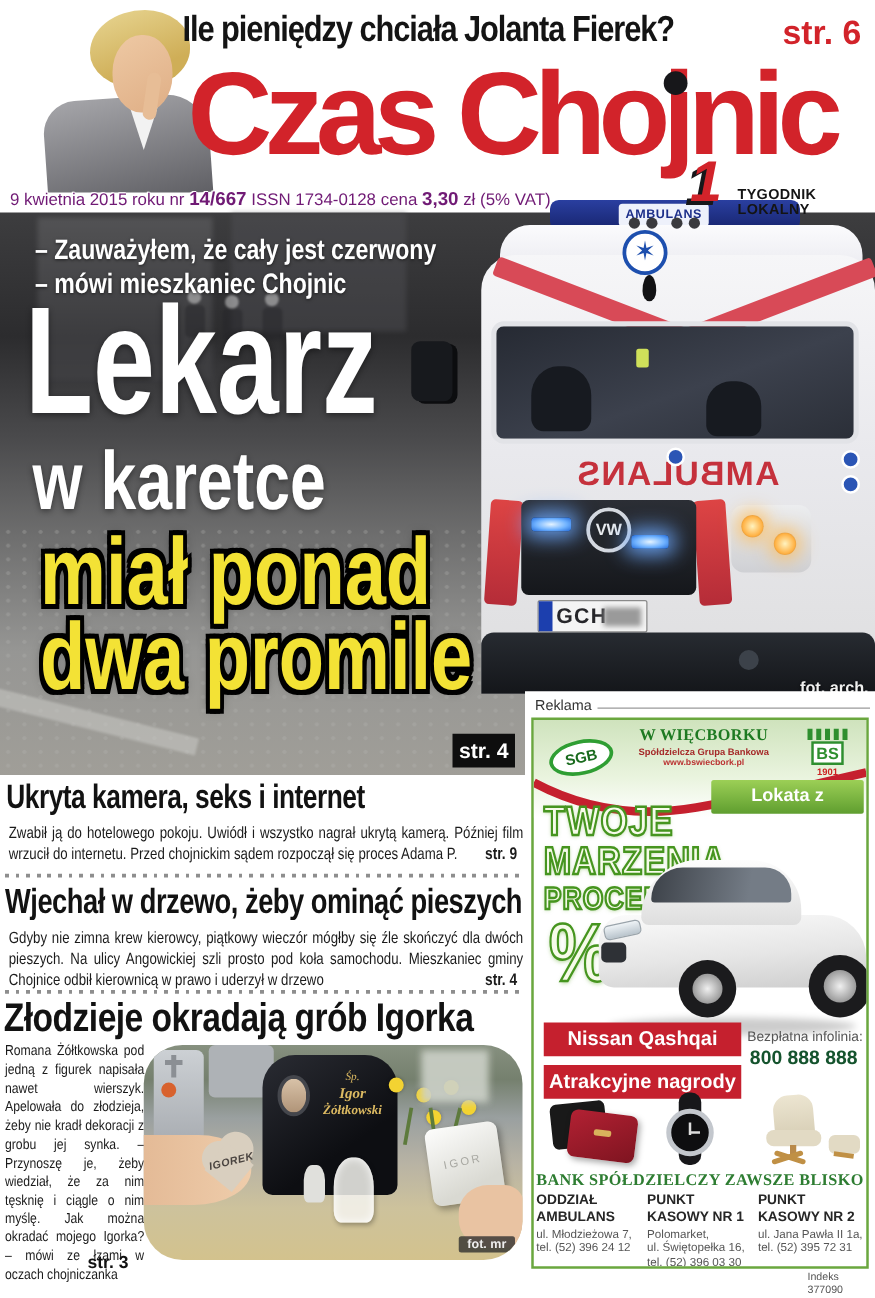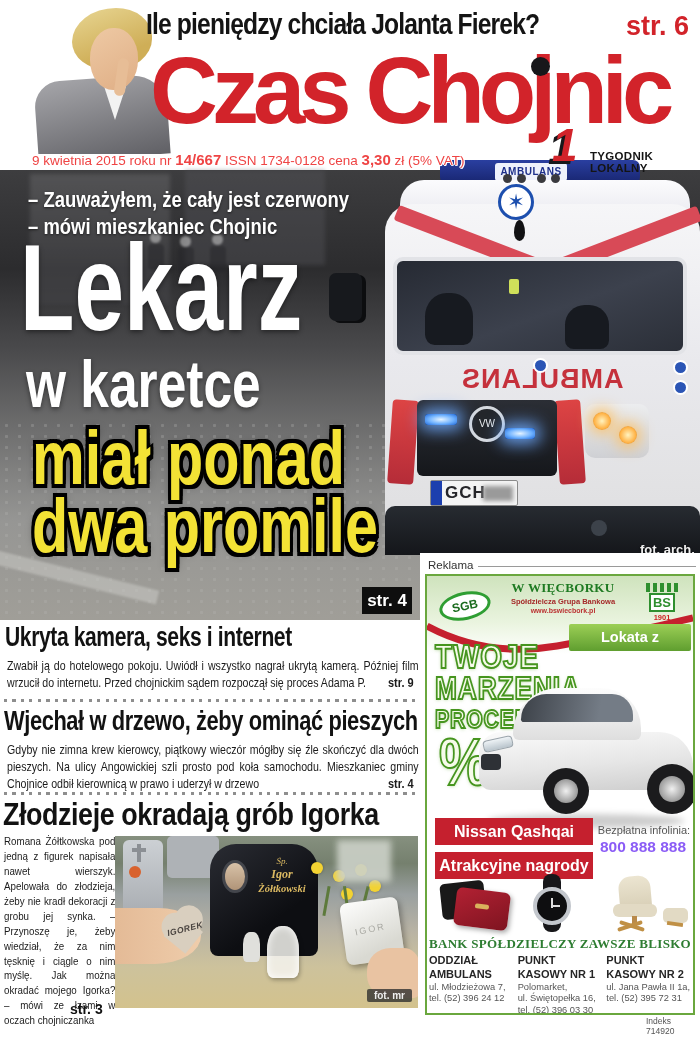--- a/index.html
+++ b/index.html
@@ -15,22 +15,22 @@
   .p-body{position:absolute;left:16px;top:72px;width:132px;height:80px;background:linear-gradient(170deg,#a6a6aa,#606065);border-radius:26px 34px 0 0;transform:rotate(-4deg);}
   .p-shirt{position:absolute;left:82px;top:74px;width:26px;height:40px;background:#f2f2f2;clip-path:polygon(0 0,100% 0,50% 100%);}
   .p-hand{position:absolute;left:96px;top:52px;width:11px;height:38px;background:#e7bd96;border-radius:6px;transform:rotate(8deg);}
   .top-headline{left:146px;top:8px;font-size:29px;font-weight:bold;color:#141414;letter-spacing:-1px;transform:scaleX(.85);transform-origin:left top;white-space:nowrap;z-index:3;}
   .top-pageref{left:626px;top:11px;font-size:27px;font-weight:bold;color:#d2232a;z-index:3;}
   .masthead{left:150px;top:44px;font-size:94px;line-height:1;font-weight:bold;color:#d2232a;letter-spacing:-6px;white-space:nowrap;z-index:3;}
   .mast-j{position:relative;display:inline-block;}
   .jdot{position:absolute;left:1px;top:13px;width:19px;height:19px;border-radius:50%;background:#17171a;}
   .logo-one{left:552px;top:118px;font-size:46px;font-weight:bold;font-style:italic;color:#d2232a;text-shadow:-4px 3px 0 #17171a;z-index:4;}
   .tagline{left:590px;top:150px;font-size:11.5px;font-weight:bold;color:#141414;letter-spacing:.3px;z-index:4;}
-  .dateline{left:8px;top:151px;font-size:13.5px;color:#ef4444;z-index:4;white-space:nowrap;
-            text-shadow:1px 0 0 #fff,-1px 0 0 #fff,0 1px 0 #fff,0 -1px 0 #fff,1px 1px 0 #fff,-1px -1px 0 #fff;margin-left:24px;}
+  .dateline{left:8px;top:151px;font-size:13.5px;color:#701a75;z-index:4;white-space:nowrap;
+            text-shadow:1px 0 0 #fff,-1px 0 0 #fff,0 1px 0 #fff,0 -1px 0 #fff,1px 1px 0 #fff,-1px -1px 0 #fff;}
   .dateline b{font-size:15px;}
 
   
   .cover{left:0;top:170px;width:700px;height:450px;z-index:0;
          background:linear-gradient(180deg,#3d3d3f 0%,#2c2c2e 22%,#4a4a4c 40%,#6f6f6f 58%,#969694 78%,#a09e98 100%);}
   .bldg1{left:30px;top:4px;width:140px;height:130px;background:linear-gradient(#6e6e70,#46464a);opacity:.45;filter:blur(2px);}
   .bldg2{left:185px;top:0;width:140px;height:95px;background:#55555a;opacity:.4;filter:blur(2px);}
   .crew{left:150px;top:62px;width:120px;height:40px;opacity:.5;filter:blur(1px);}
   .crew i{position:absolute;width:11px;height:11px;border-radius:50%;background:#d8d8d8;}
   .crew i:nth-child(2){left:30px;top:4px}.crew i:nth-child(3){left:62px;top:2px}
@@ -72,21 +72,21 @@
   .fresh{left:112px;top:18px;width:10px;height:15px;background:#cfe05a;border-radius:2px;}
   .ws-band{left:0;top:213px;width:315px;height:48px;text-align:center;}
   .amb-mirror-text{display:inline-block;font-size:27px;font-weight:bold;color:#c5313c;letter-spacing:1px;transform:scaleX(-1);line-height:48px;}
   .emb{position:absolute;border-radius:50%;background:#2b55b5;border:2px solid #fff;width:15px;height:15px;}
   .redpanel{position:absolute;width:26px;height:84px;background:linear-gradient(#d44,#b52c38);border-radius:4px;}
   .rp-l{left:5px;top:258px;transform:rotate(4deg);}
   .rp-r{left:172px;top:258px;transform:rotate(-4deg);}
   .headlight{left:200px;top:262px;width:64px;height:54px;background:linear-gradient(#ecedef,#cfd0d4);border-radius:10px;}
   .hlamp{position:absolute;width:18px;height:18px;border-radius:50%;background:radial-gradient(#fff3c0,#ffb347 60%,#b86e18);box-shadow:0 0 14px 4px rgba(255,190,90,.8);}
   .grille{left:32px;top:258px;width:140px;height:76px;background:linear-gradient(#2b2e35,#15171b);border-radius:6px;}
-  .vw{left:52px;top:6px;width:36px;height:36px;border-radius:50%;border:3px solid #d5d9df;background:#23262b;color:#e8ebee;font-size:10px;font-weight:normal;text-align:center;line-height:30px;}
+  .vw{left:52px;top:6px;width:36px;height:36px;border-radius:50%;border:3px solid #d5d9df;background:#23262b;color:#e8ebee;font-size:13px;font-weight:bold;text-align:center;line-height:30px;}
   .strobe{position:absolute;height:11px;border-radius:3px;background:radial-gradient(#e4f3ff,#6fb2ff 55%,#1f66d6);box-shadow:0 0 16px 5px rgba(110,170,255,.9);}
   .plate{left:45px;top:338px;width:88px;height:26px;background:#f4f4f4;border:1px solid #8a8a8a;border-radius:2px;}
   .plate-eu{position:absolute;left:0;top:0;width:11px;height:100%;background:#1c3fae;}
   .plate-txt{position:absolute;left:14px;top:2px;font-size:17px;font-weight:bold;color:#26262a;letter-spacing:1px;}
   .plate-blur{position:absolute;left:52px;top:5px;width:30px;height:15px;background:#9a9a9a;filter:blur(2px);}
   .bumper{left:0;top:364px;width:315px;height:49px;background:linear-gradient(#272b31,#14161a);border-radius:10px 10px 0 0;}
   .fog{left:206px;top:378px;width:16px;height:16px;border-radius:50%;background:#3c424a;}
   .mirror-l{left:-56px;top:131px;width:33px;height:48px;background:#17191d;border-radius:7px;box-shadow:4px 2px 0 #0c0d0f;}
 
   .white-patch{left:420px;top:553px;width:280px;height:70px;background:#fff;z-index:2;}
@@ -101,21 +101,21 @@
   .a2-body{left:7px;top:741px;width:505px;}
   .pref{position:absolute;right:6px;bottom:0;font-weight:bold;font-size:13.5px;background:#fff;padding-left:6px;}
   .sep{position:absolute;left:4px;width:413px;height:3px;z-index:3;
        background:repeating-linear-gradient(90deg,#8e8e8e 0 3px,transparent 3px 8.5px);}
   .sep1{top:699px;}.sep2{top:792px;}
   .a3-col{left:4px;top:834px;width:131px;font-size:11.5px;line-height:1.3;color:#1b1b1b;text-align:justify;transform:scaleX(.85);transform-origin:left top;z-index:3;hyphens:auto;}
   .a3-pageref{left:70px;top:1001px;font-size:14px;font-weight:bold;color:#111;z-index:3;}
 
   
   .gphoto{left:115px;top:836px;width:303px;height:172px;overflow:hidden;z-index:3;
-          background:linear-gradient(180deg,#86907f 0%,#75806e 16%,#9aa0a0 34%,#b8b3a4 55%,#cdc29c 76%,#d3c28d 100%);}
+          background:linear-gradient(180deg,#86907f 0%,#75806e 16%,#9aa0a0 34%,#b8b3a4 55%,#cdc29c 76%,#d3c28d 100%);border-radius:31px;}
   .tomb1{left:8px;top:4px;width:40px;height:74px;background:linear-gradient(#ccd0d4,#a9adb2);border-radius:6px 6px 0 0;}
   .tomb2{left:52px;top:0;width:52px;height:42px;background:#aeb2b6;border-radius:5px;}
   .tombcross{left:22px;top:8px;width:4px;height:18px;background:#8b8f94;}
   .tombcross::after{content:"";position:absolute;left:-5px;top:4px;width:14px;height:4px;background:#8b8f94;}
   .tflower{left:14px;top:30px;width:12px;height:12px;border-radius:50%;background:#d8622e;}
   .gstone{left:95px;top:8px;width:108px;height:112px;background:linear-gradient(145deg,#2a2c33,#0d0e12 65%);border-radius:26px 26px 8px 8px;}
   .goval{position:absolute;left:12px;top:16px;width:26px;height:33px;border-radius:50%;border:3px solid #44464c;background:linear-gradient(#d8c2a8,#b09478);}
   .gtxt{position:absolute;left:40px;top:12px;width:64px;text-align:center;color:#dcba62;font-family:"Liberation Serif",serif;font-style:italic;line-height:1.25;}
   .gtxt .l1{font-size:9px;}.gtxt .l2{font-size:12px;font-weight:bold;}.gtxt .l3{font-size:10.5px;font-weight:bold;}
   .daffs{left:196px;top:26px;width:74px;height:64px;}
@@ -170,21 +170,21 @@
   .car-grille{left:2px;top:74px;width:20px;height:16px;background:#2e3136;border-radius:4px;}
   .car-wheel{position:absolute;border-radius:50%;background:#1b1b1d;}
   .cw1{left:64px;top:88px;width:46px;height:46px;}
   .cw2{left:168px;top:84px;width:50px;height:50px;}
   .car-rim{position:absolute;border-radius:50%;background:radial-gradient(#f0f0f0,#9a9a9a 70%);}
   .cr1{left:75px;top:99px;width:24px;height:24px;}
   .cr2{left:180px;top:96px;width:26px;height:26px;}
   .banner{position:absolute;left:8px;width:158px;height:27px;background:#c5202e;color:#fff;font-weight:bold;font-size:16px;text-align:center;line-height:27px;}
   .bn1{top:242px;}.bn2{top:276px;}
   .info-label{left:170px;top:248px;width:94px;font-size:11px;color:#555;text-align:center;}
-  .info-num{left:166px;top:262px;width:100px;font-size:15.5px;font-weight:bold;color:#8b5cf6;text-align:center;}
+  .info-num{left:166px;top:262px;width:100px;font-size:15.5px;font-weight:bold;color:#14532d;text-align:center;}
   
   .prod{left:0;top:298px;width:266px;height:60px;}
   .wal-b{left:14px;top:8px;width:44px;height:36px;background:#191919;border-radius:5px;transform:rotate(-6deg);position:absolute;}
   .wal-r{left:28px;top:16px;width:54px;height:38px;background:linear-gradient(150deg,#b32133,#7e1420);border-radius:6px;transform:rotate(7deg);position:absolute;box-shadow:2px 2px 5px rgba(0,0,0,.35);}
   .wal-clasp{position:absolute;left:48px;top:30px;width:14px;height:5px;background:#d9b15c;border-radius:2px;transform:rotate(7deg);}
   .watch-strap{left:116px;top:0;width:18px;height:58px;background:#17171a;border-radius:8px;position:absolute;}
   .watch-face{left:106px;top:13px;width:38px;height:38px;border-radius:50%;background:#0e0e10;border:4px solid #c3c7cd;position:absolute;}
   .watch-h1{position:absolute;left:124px;top:24px;width:2px;height:10px;background:#dcdcdc;}
   .watch-h2{position:absolute;left:125px;top:31px;width:8px;height:2px;background:#dcdcdc;}
   .chair-back{left:192px;top:2px;width:32px;height:36px;background:linear-gradient(#ece5d1,#d6cdb4);border-radius:12px 12px 4px 4px;transform:rotate(-5deg);position:absolute;}
@@ -418,14 +418,14 @@
         <div class="bline">tel. (52) 396 03 30</div>
       </div>
       <div class="branch">
         <div class="bname"><span>PUNKT</span><br><span>KASOWY NR 2</span></div>
         <div class="bline">ul. Jana Pawła II 1a,</div>
         <div class="bline">tel. (52) 395 72 31</div>
       </div>
     </div>
   </div>
 
-  <div class="abs indeks">Indeks 714920</div>
+  <div class="abs indeks">Indeks 377090</div>
 </div>
 
 </body></html>

